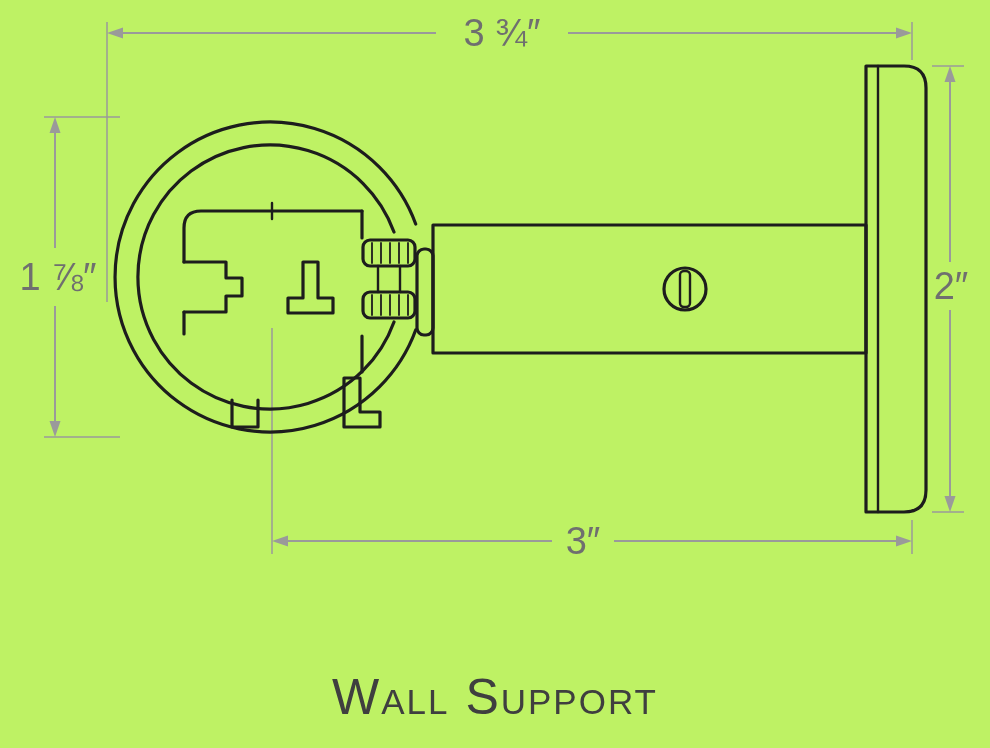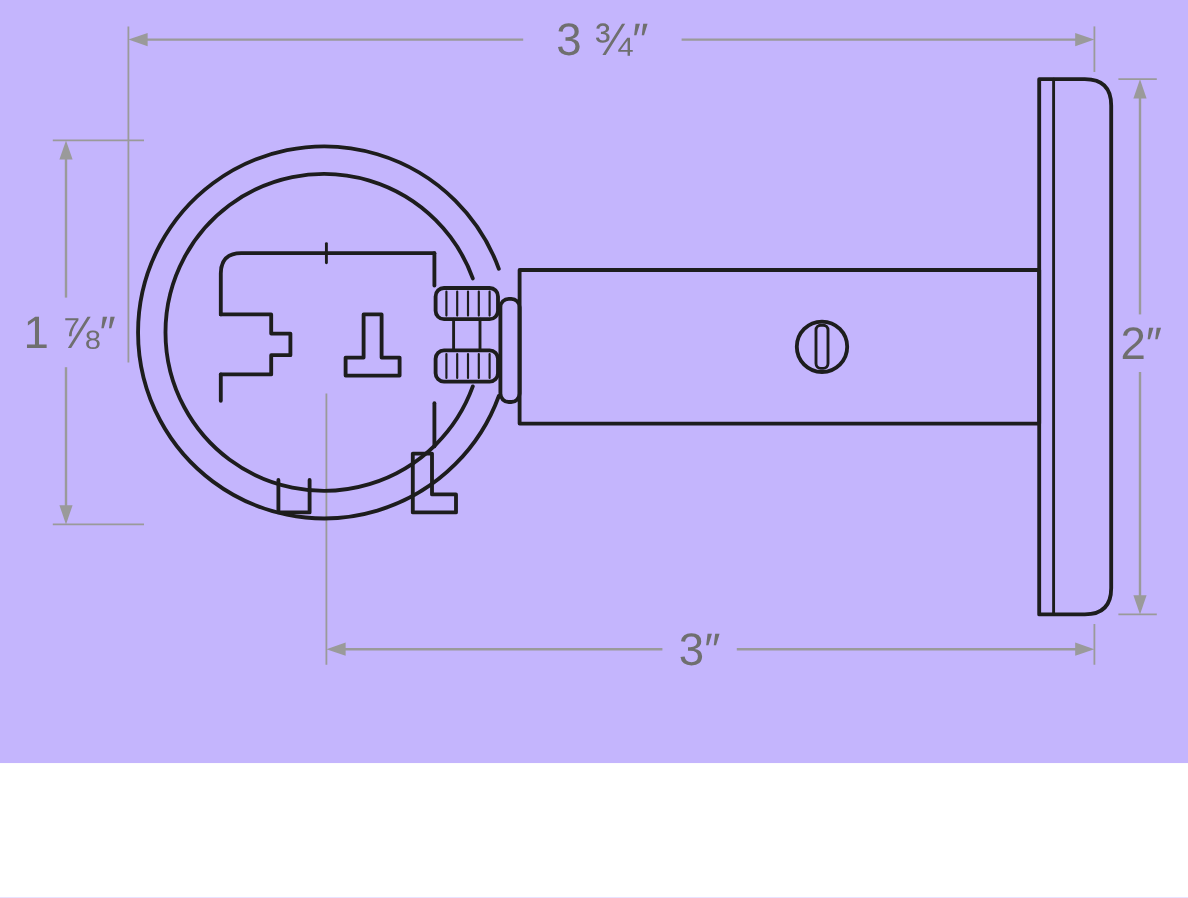--- a/index.html
+++ b/index.html
@@ -3,22 +3,22 @@
 <meta charset="utf-8">
 <style>
   html, body {
     margin: 0;
     padding: 0;
     background: #ffffff;
   }
   .stage {
     position: relative;
     width: 990px;
-    height: 636px;
-    background: #c4b5fd;
+    height: 748px;
+    background: #bef264;
     overflow: hidden;
     font-family: "Liberation Sans", "DejaVu Sans", sans-serif;
   }
   .stage svg {
     position: absolute;
     inset: 0;
   }
   .dim-label {
     font-family: "Liberation Sans", "DejaVu Sans", sans-serif;
     font-size: 38px;
@@ -125,13 +125,14 @@
         <rect x="680" y="271" width="10" height="36" rx="4" stroke-width="2.4"></rect>
       </g>
 
       <g>
         <path d="M 866 66 H 904 Q 926 66 926 88 V 490 Q 926 512 904 512 H 866 Z"></path>
         <line x1="878" y1="66" x2="878" y2="512" stroke-width="2.4"></line>
       </g>
     </g>
   </svg>
 
+  <div class="title">Wall Support</div>
 </div>
 
 </body></html>

